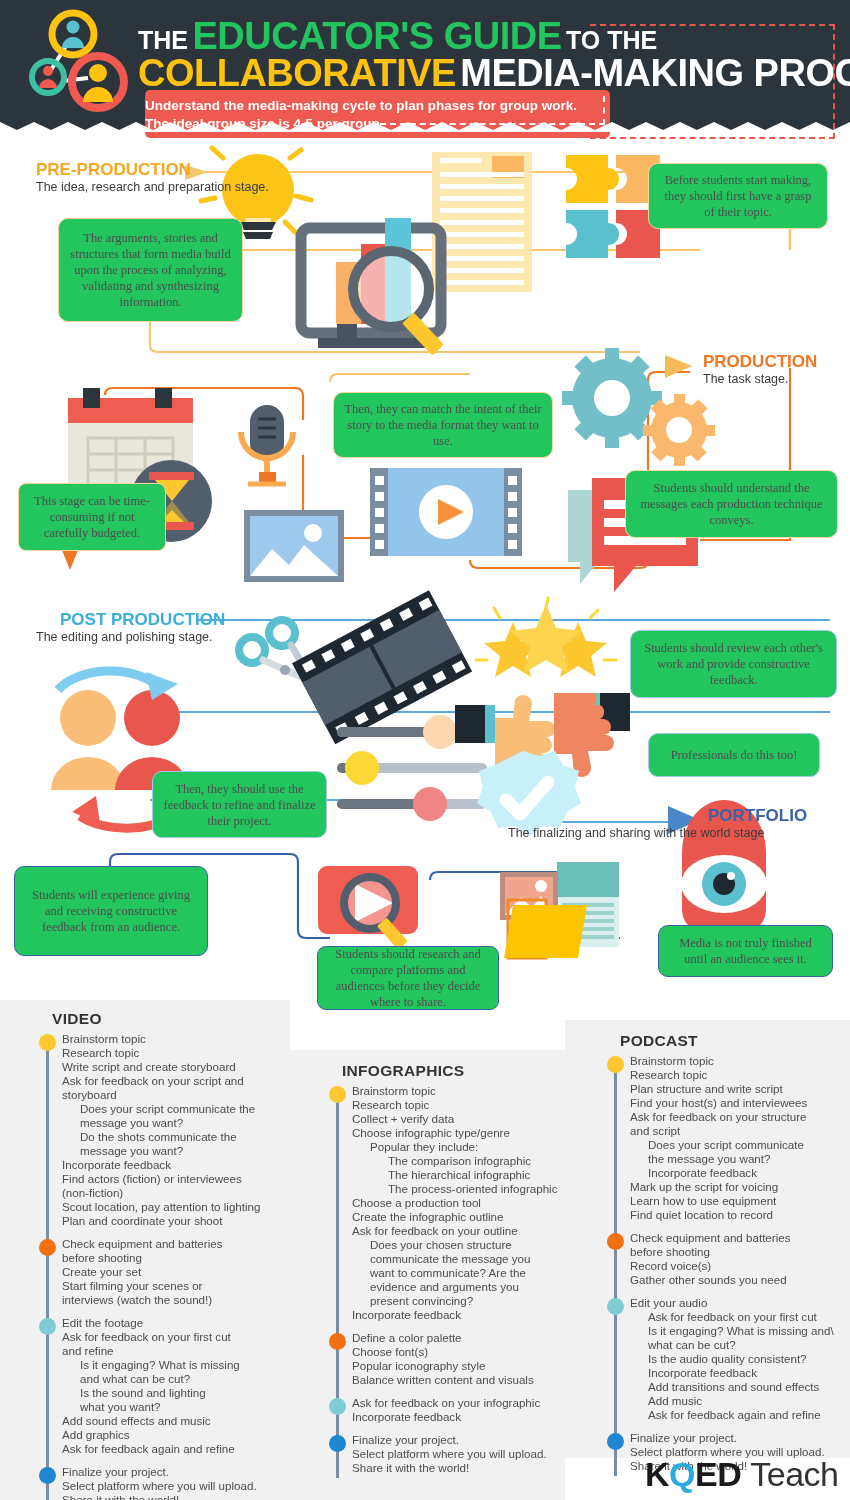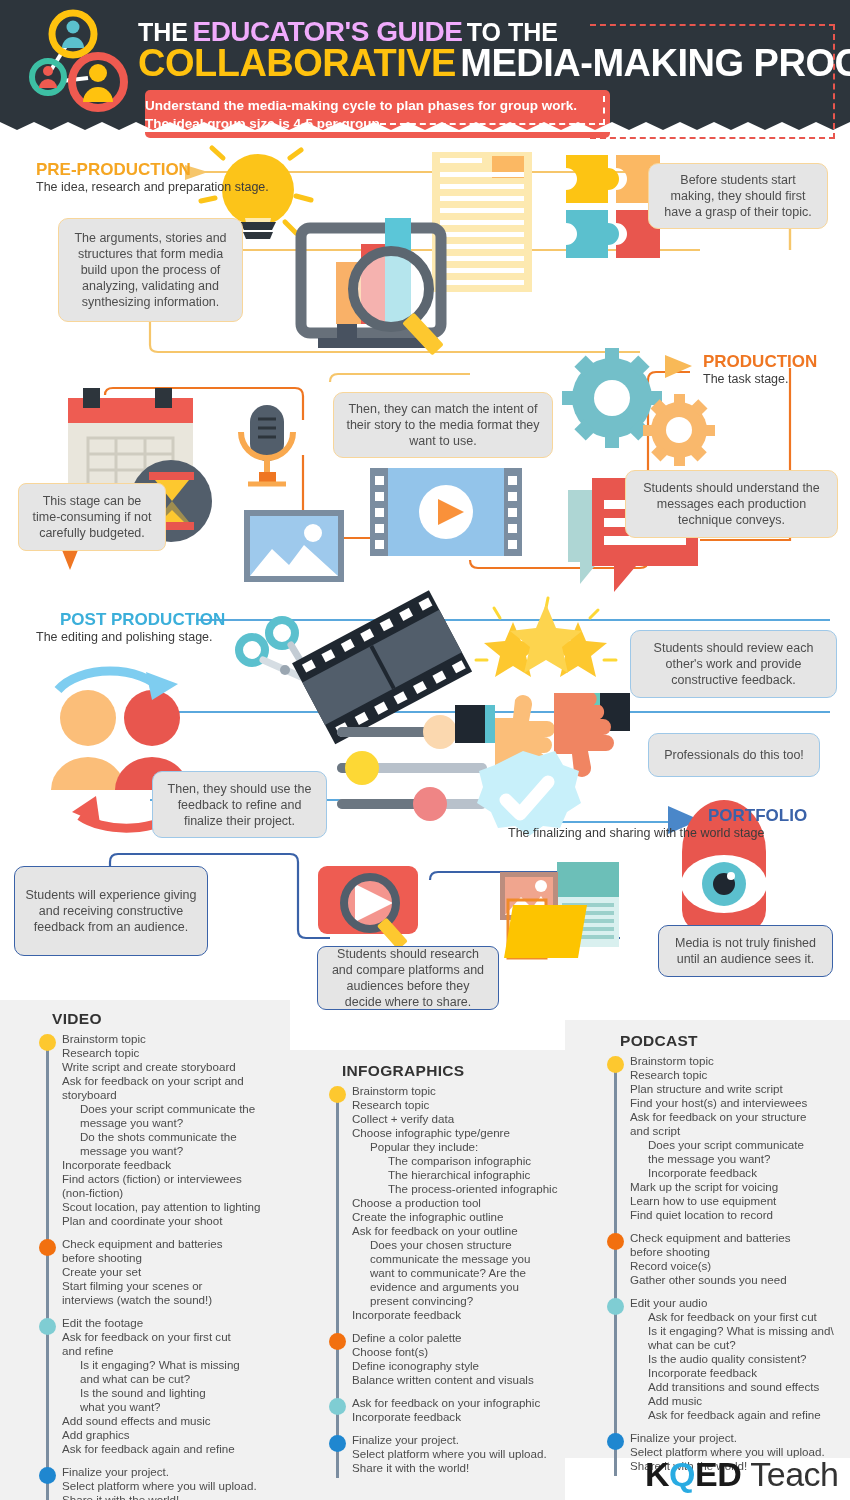--- a/index.html
+++ b/index.html
@@ -21,21 +21,21 @@
     position: absolute; left: 0; top: 118px; width: 850px; height: 14px;
   }
   #logo-net { position: absolute; left: 18px; top: 8px; width: 110px; height: 105px; }
   #title-block { position: absolute; left: 138px; top: 18px; width: 700px; }
   .title-line { white-space: nowrap; line-height: 0.98; }
   .t-the, .t-tothe {
     font-size: 25px; font-weight: bold; color: #ffffff;
     letter-spacing: 0px; font-stretch: condensed;
   }
   .t-educators {
-    font-size: 28px; font-weight: bold; color: #f0abfc; letter-spacing: -0.5px;
+    font-size: 38px; font-weight: bold; color: #22c55e; letter-spacing: -0.5px;
   }
   .t-collab {
     font-size: 38px; font-weight: bold; color: #ffc20e; letter-spacing: -0.5px;
   }
   .t-media {
     font-size: 38px; font-weight: bold; color: #ffffff; letter-spacing: -0.5px;
   }
   #dash-box {
     position: absolute; left: 590px; top: 24px; width: 245px; height: 115px;
     border: 2px dashed #e8564e; border-left: none;
@@ -63,24 +63,24 @@
   #stage-pre .stage-title { color: #f5a623; }
   #stage-prod { left: 703px; top: 352px; }
   #stage-prod .stage-title { color: #ef7622; }
   #stage-post { left: 36px; top: 610px; }
   #stage-post .stage-title { color: #3bafda; margin-left: 24px; }
   #stage-port { left: 508px; top: 806px; }
   #stage-port .stage-title { color: #3a62a8; margin-left: 200px; }
 
   
   .bubble {
-    position: absolute; background: #e5e5e5; border-radius: 10px;
+    position: absolute; background: #22c55e; border-radius: 10px;
     font-size: 12.5px; line-height: 1.28; text-align: center;
     color: #4d4d4d; padding: 21px 10px; display: flex;
-    align-items: center; justify-content: center;
+    align-items: center; justify-content: center; font-family: Liberation Serif, serif;
   }
   .b-yellow { border: 1.6px solid #f8d69a; }
   .b-blue   { border: 1.6px solid #9ec8e8; }
   .b-navy   { border: 1.6px solid #3a62a8; }
 
   
   #connectors { position: absolute; left: 0; top: 0; width: 850px; height: 1010px; }
 
   
   #art { position: absolute; left: 0; top: 0; width: 850px; height: 1010px; }
@@ -574,21 +574,21 @@
         <div class="li ind1">communicate the message you</div>
         <div class="li ind1">want to communicate? Are the</div>
         <div class="li ind1">evidence and arguments you</div>
         <div class="li ind1">present convincing?</div>
         <div class="li">Incorporate feedback</div>
       </div>
       <div class="group">
         <div class="dot" style="background: rgb(242, 112, 15);"></div>
         <div class="li">Define a color palette</div>
         <div class="li">Choose font(s)</div>
-        <div class="li">Define iconography style</div>
+        <div class="li">Popular iconography style</div>
         <div class="li">Balance written content and visuals</div>
       </div>
       <div class="group">
         <div class="dot" style="background: rgb(127, 205, 211);"></div>
         <div class="li">Ask for feedback on your infographic</div>
         <div class="li">Incorporate feedback</div>
       </div>
       <div class="group">
         <div class="dot" style="background: rgb(31, 135, 208);"></div>
         <div class="li">Finalize your project.</div>

